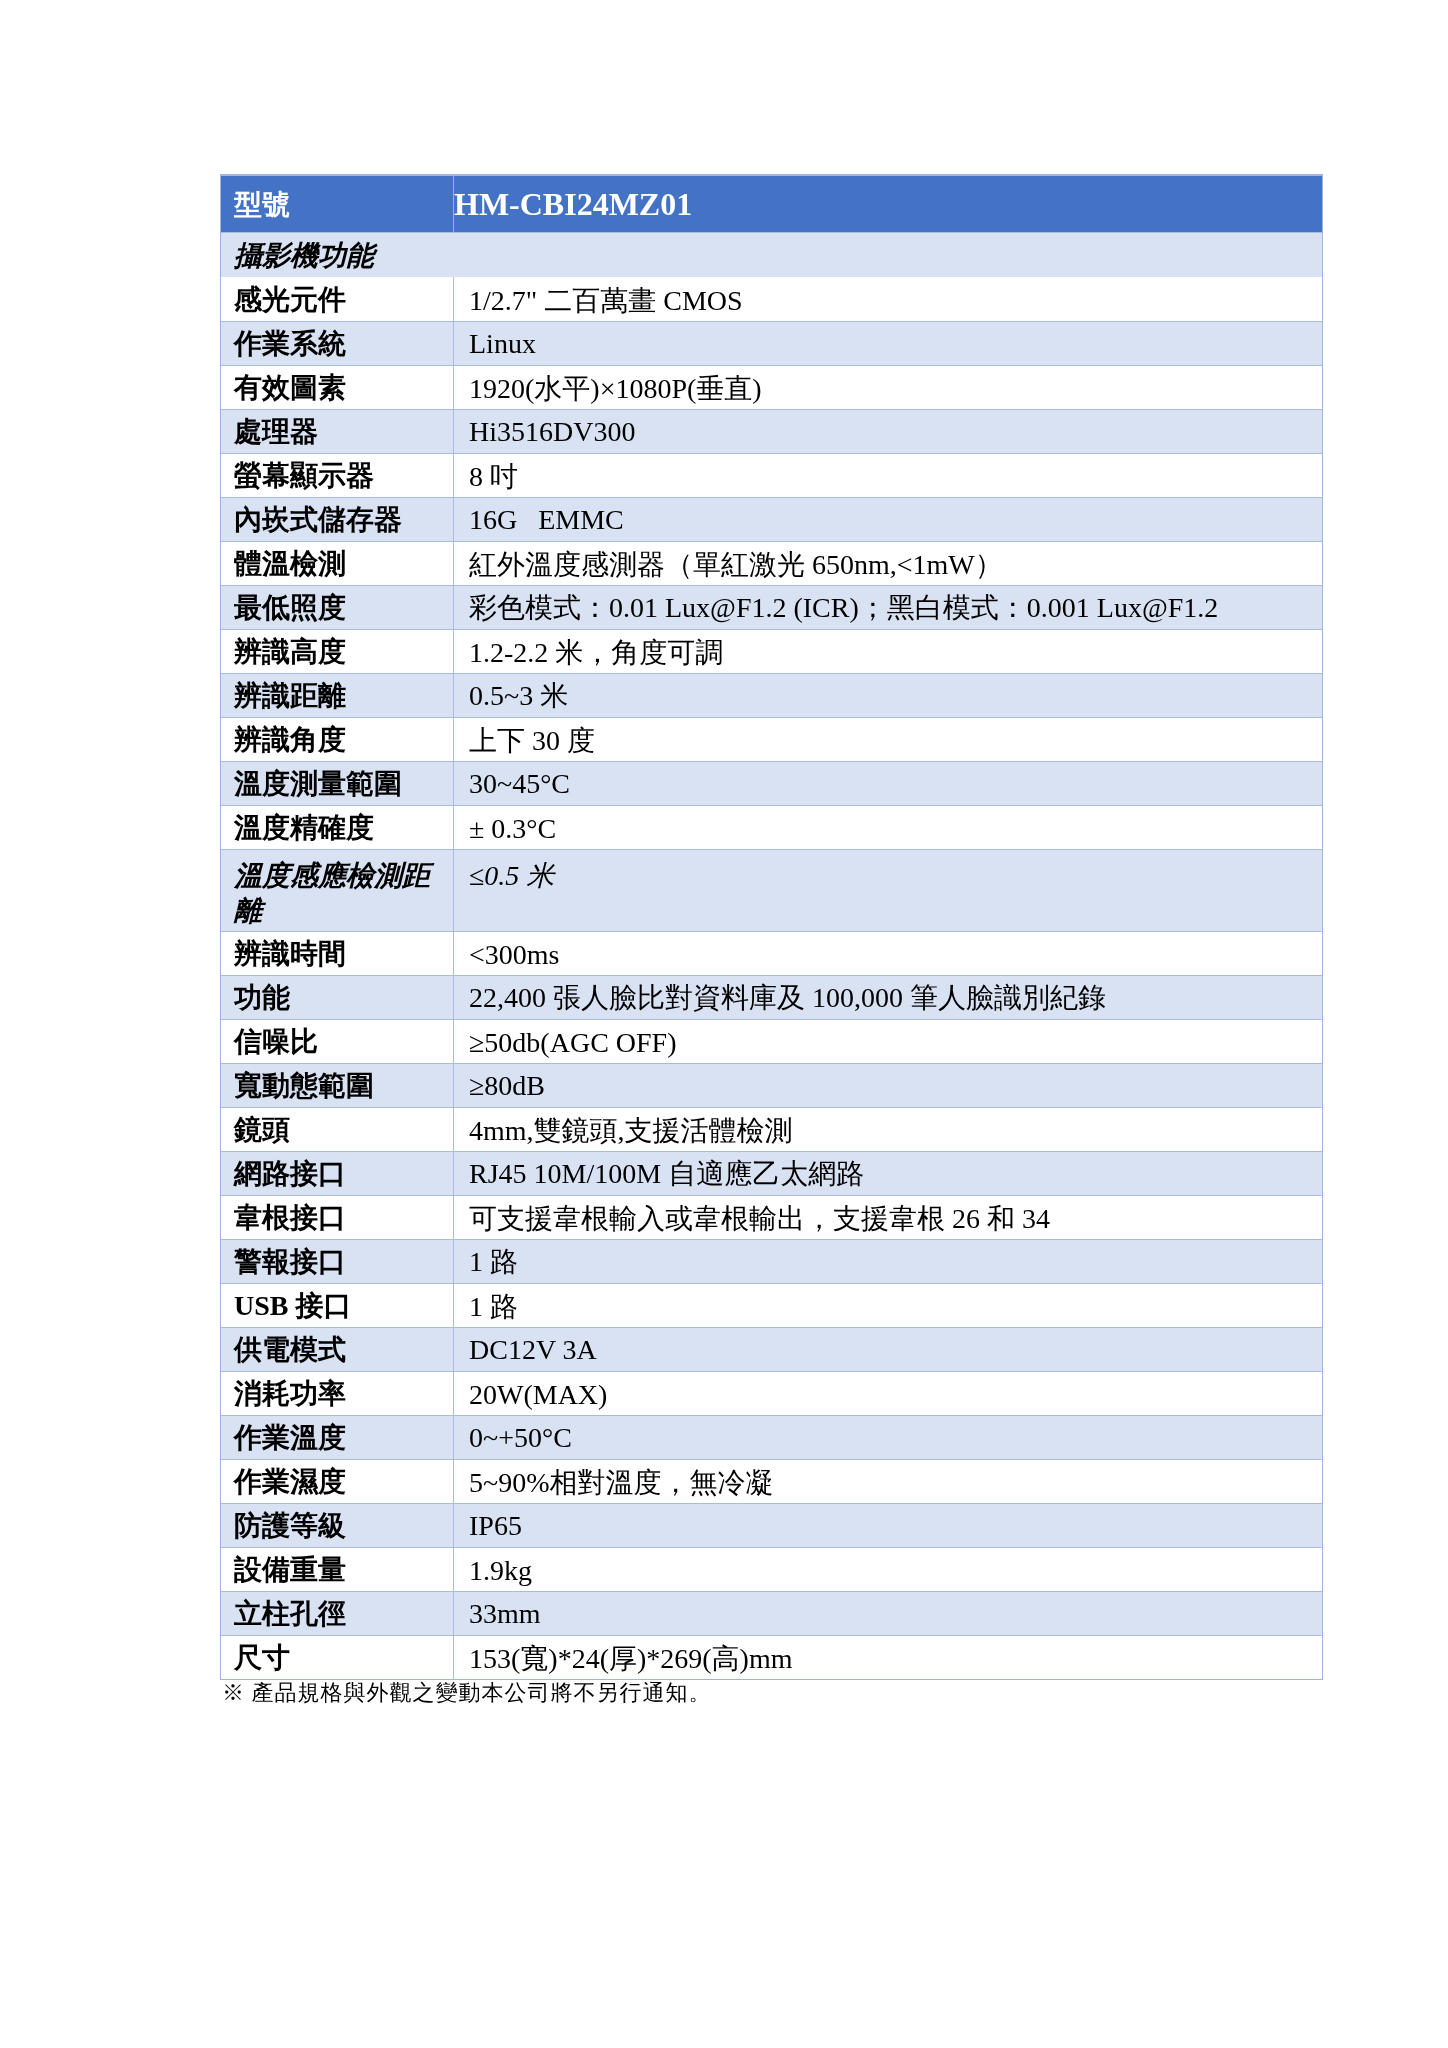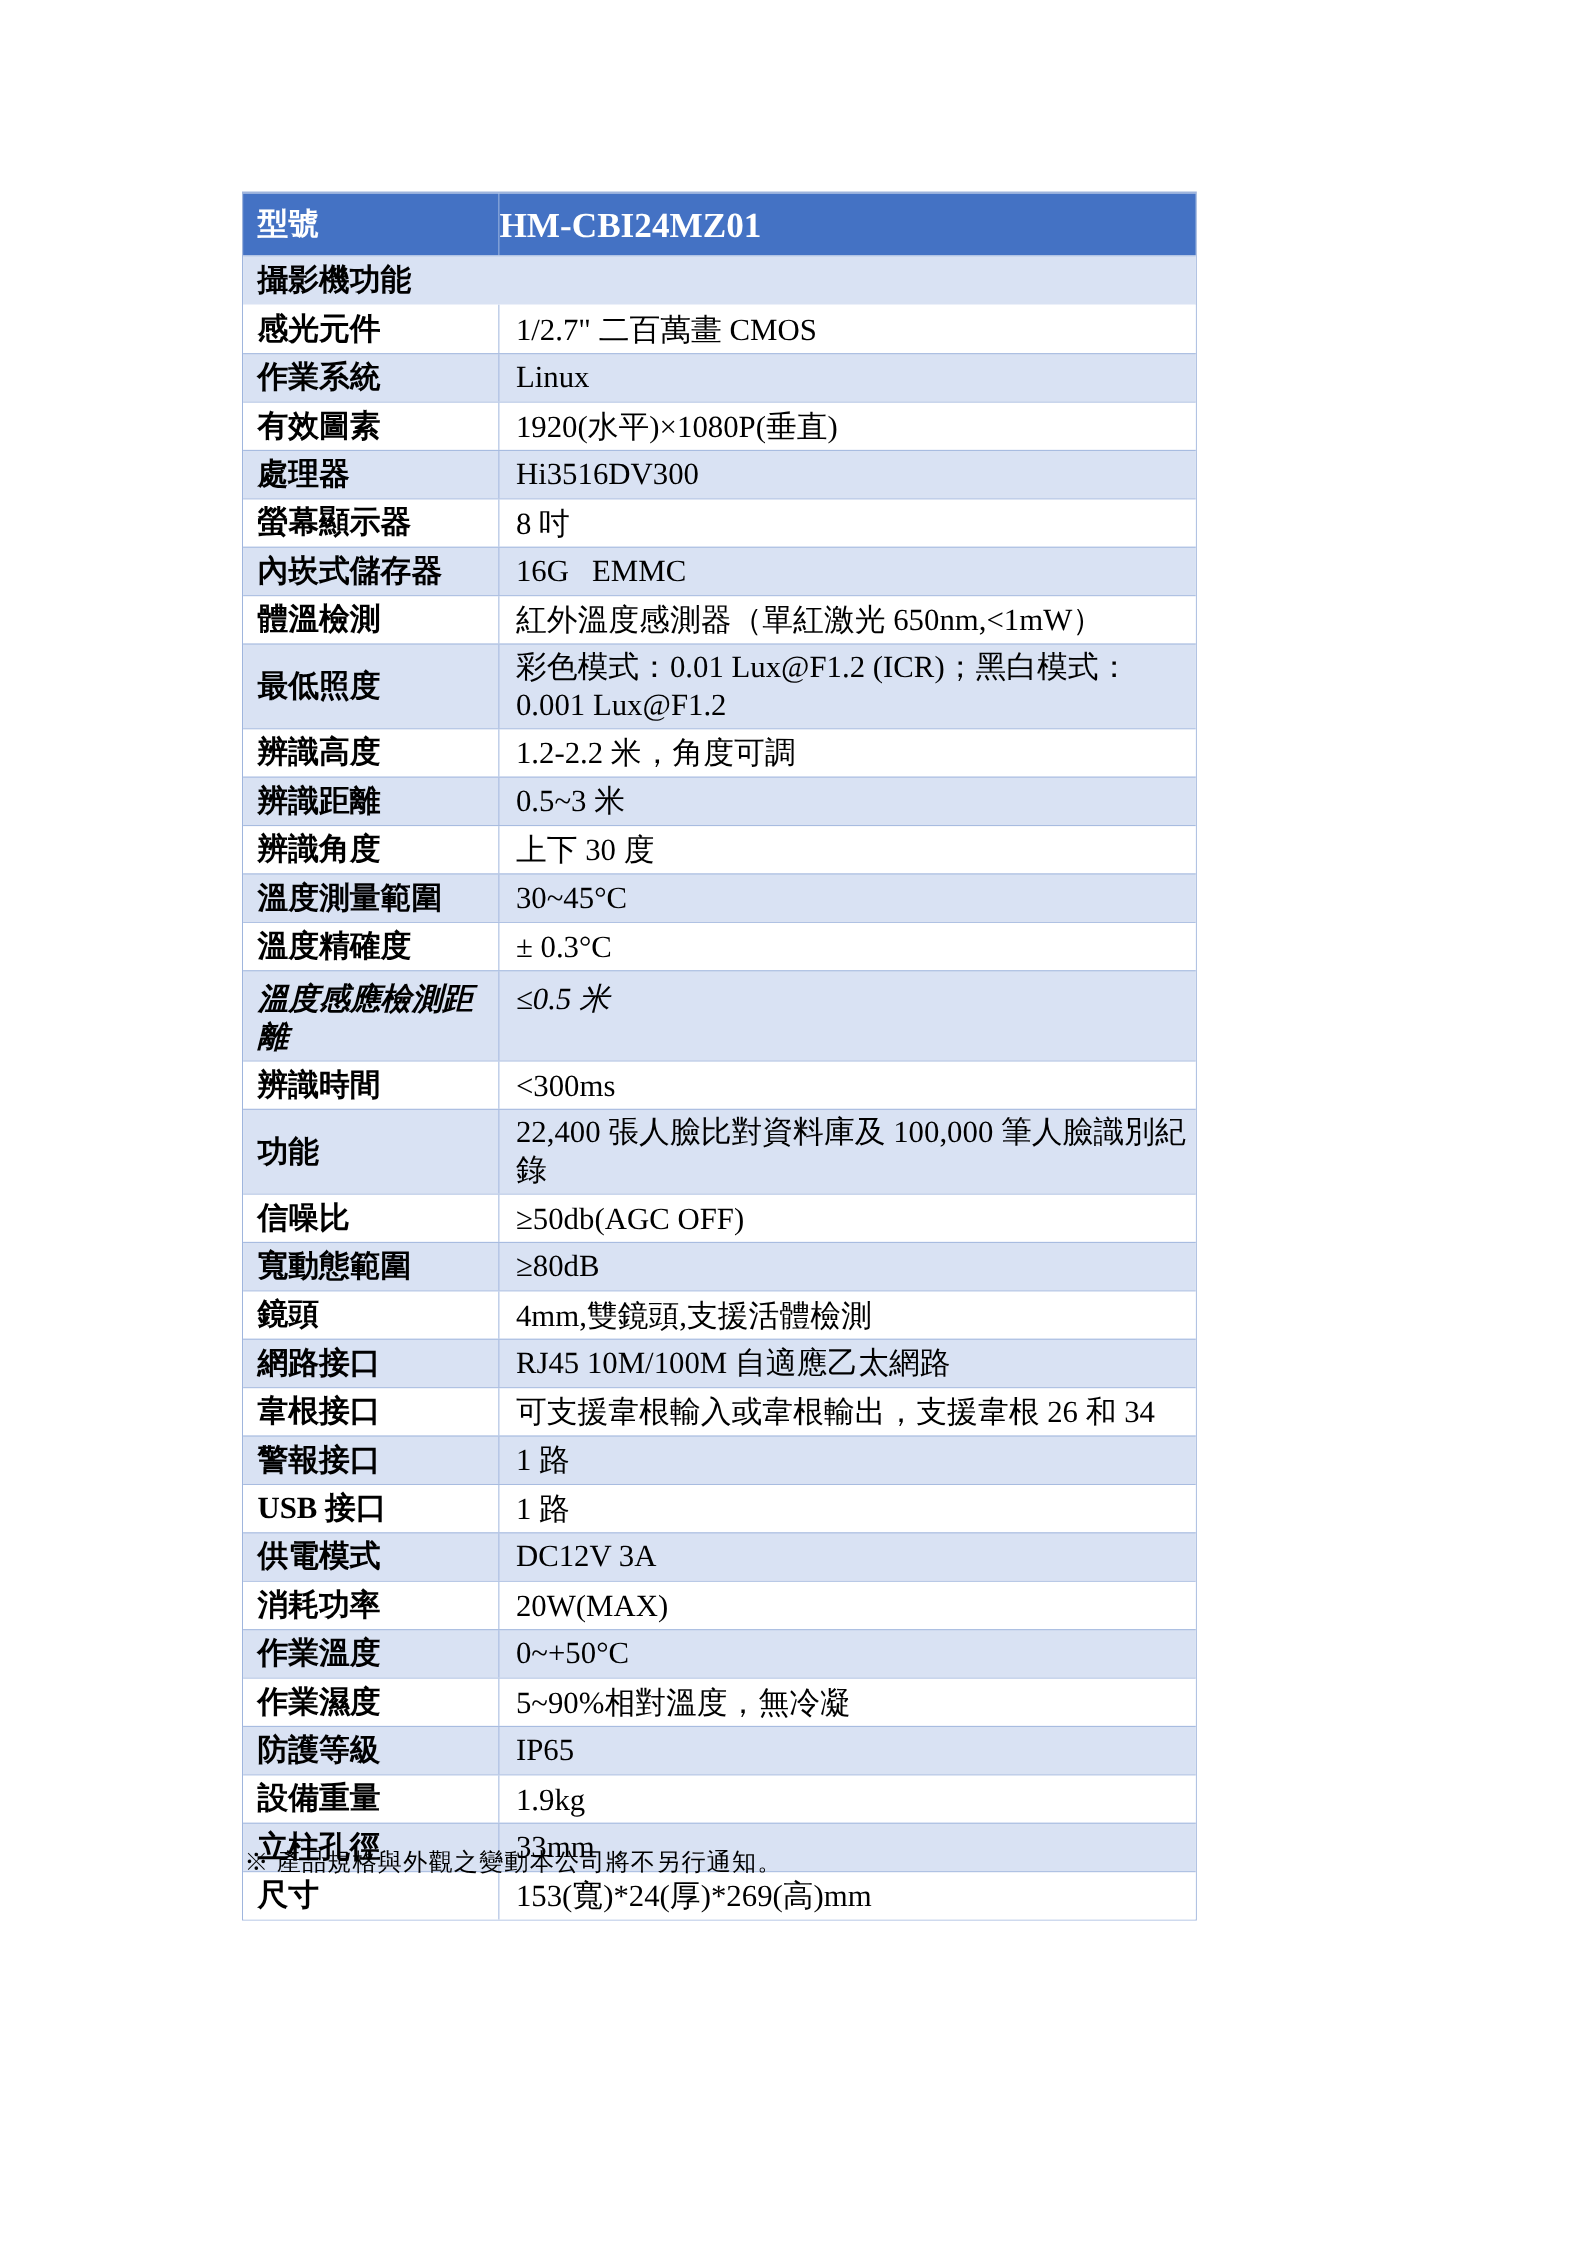--- a/index.html
+++ b/index.html
@@ -13,21 +13,21 @@
     height: 2048px;
     background: #ffffff;
     font-family: "Liberation Serif", "DejaVu Serif", serif;
     color: #000000;
     overflow: hidden;
   }
   .spec-table {
     position: absolute;
     left: 220px;
     top: 174px;
-    width: 868px;
+    width: 1103px;
     border: 1px solid #9FB5DD;
     border-top: 2px solid #9FB5DD;
     box-sizing: border-box;
     background: #ffffff;
   }
   .row {
     display: flex;
     min-height: 44px;
     align-items: center;
     border-top: 1px solid #A8BCE0;
@@ -68,20 +68,21 @@
   .cell.value {
     flex: 1 1 auto;
     padding-left: 15px;
   }
   .header-row .cell.value {
     font-size: 32px;
     padding-left: 0;
   }
   .section-row .cell.section {
     flex: 1 1 auto;
+    font-style: italic;
   }
   .row.tall {
     align-items: flex-start;
     font-style: italic;
   }
   .row.tall .cell.label {
     align-items: flex-start;
     padding-top: 8px;
   }
   .row.tall .cell.value {

